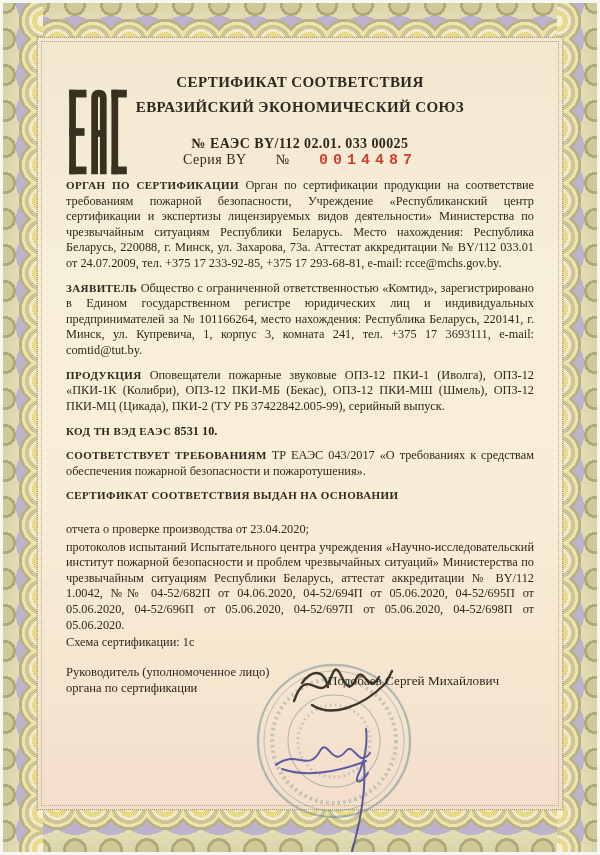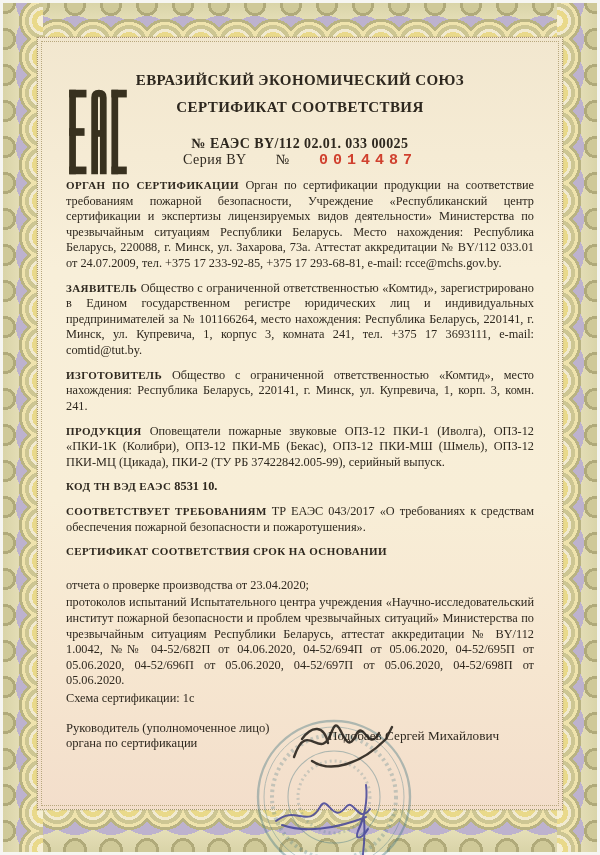--- a/index.html
+++ b/index.html
@@ -103,61 +103,57 @@
                 <rect x="3" y="86" width="18" height="8"></rect>
                 <path d="M26 14 Q26 6 34 6 Q42 6 42 14 L42 94 L35 94 L35 16 Q35 13 34 13 Q33 13 33 16 L33 94 L26 94 Z"></path>
                 <rect x="29" y="48" width="10" height="7"></rect>
                 <rect x="47" y="6" width="7" height="88"></rect>
                 <rect x="47" y="6" width="16" height="8"></rect>
                 <rect x="47" y="86" width="16" height="8"></rect>
               </g>
             </svg>
           </div>
 
+          <div class="hdr hdr-title">СЕРТИФИКАТ СООТВЕТСТВИЯ</div>
           <div class="hdr hdr-union">ЕВРАЗИЙСКИЙ ЭКОНОМИЧЕСКИЙ СОЮЗ</div>
-          <div class="hdr hdr-title">СЕРТИФИКАТ СООТВЕТСТВИЯ</div>
           <div class="hdr hdr-number">№ ЕАЭС BY/112 02.01. 033 00025</div>
           <div class="series-line">
             <span class="series-label">Серия BY</span>
             <span class="series-no">№</span>
             <span class="series-num">0014487</span>
           </div>
 
           <div class="para">
             <span class="lbl">ОРГАН ПО СЕРТИФИКАЦИИ</span>
             <span>Орган по сертификации продукции на соответствие требованиям пожарной безопасности, Учреждение «Республиканский центр сертификации и экспертизы лицензируемых видов деятельности» Министерства по чрезвычайным ситуациям Республики Беларусь. Место нахождения: Республика Беларусь, 220088, г. Минск, ул. Захарова, 73а. Аттестат аккредитации № BY/112 033.01 от 24.07.2009, тел. +375 17 233-92-85, +375 17 293-68-81, e-mail: rcce@mchs.gov.by.</span>
           </div>
 
           <div class="para">
             <span class="lbl">ЗАЯВИТЕЛЬ</span>
             <span>Общество с ограниченной ответственностью «Комтид», зарегистрировано в Едином государственном регистре юридических лиц и индивидуальных предпринимателей за № 101166264, место нахождения: Республика Беларусь, 220141, г. Минск, ул. Купревича, 1, корпус 3, комната 241, тел. +375 17 3693111, e-mail: comtid@tut.by.</span>
           </div>
 
-          <div class="para">
-            <span class="lbl">ИЗГОТОВИТЕЛЬ</span>
-            <span>Общество с ограниченной ответственностью «Комтид», место нахождения: Республика Беларусь, 220141, г. Минск, ул. Купревича, 1, корп. 3, комн. 241.</span>
-          </div>
 
           <div class="para">
             <span class="lbl">ПРОДУКЦИЯ</span>
             <span>Оповещатели пожарные звуковые ОПЗ-12 ПКИ-1 (Иволга), ОПЗ-12 «ПКИ-1К (Колибри), ОПЗ-12 ПКИ-МБ (Бекас), ОПЗ-12 ПКИ-МШ (Шмель), ОПЗ-12 ПКИ-МЦ (Цикада), ПКИ-2 (ТУ РБ 37422842.005-99), серийный выпуск.</span>
           </div>
 
           <div class="para">
             <span class="lbl">КОД ТН ВЭД ЕАЭС</span>
             <span class="bold">8531 10.</span>
           </div>
 
           <div class="para">
             <span class="lbl">СООТВЕТСТВУЕТ ТРЕБОВАНИЯМ</span>
             <span>ТР ЕАЭС 043/2017 «О требованиях к средствам обеспечения пожарной безопасности и пожаротушения».</span>
           </div>
 
           <div class="para">
-            <span class="lbl">СЕРТИФИКАТ СООТВЕТСТВИЯ СРОК НА ОСНОВАНИИ</span>
+            <span class="lbl">СЕРТИФИКАТ СООТВЕТСТВИЯ ВЫДАН НА ОСНОВАНИИ</span>
           </div>
           <div class="para tight" style="margin-top:18px;">отчета о проверке производства от 23.04.2020;</div>
           <div class="para tight" style="margin-top:2px;">протоколов испытаний Испытательного центра учреждения «Научно-исследовательский институт пожарной безопасности и проблем чрезвычайных ситуаций» Министерства по чрезвычайным ситуациям Республики Беларусь, аттестат аккредитации № BY/112 1.0042, №№ 04-52/682П от 04.06.2020, 04-52/694П от 05.06.2020, 04-52/695П от 05.06.2020, 04-52/696П от 05.06.2020, 04-52/697П от 05.06.2020, 04-52/698П от 05.06.2020.</div>
           <div class="para tight" style="margin-top:2px;">Схема сертификации: 1с</div>
 
           <div class="para">
           </div>
 
 
           <div class="sig-block">

